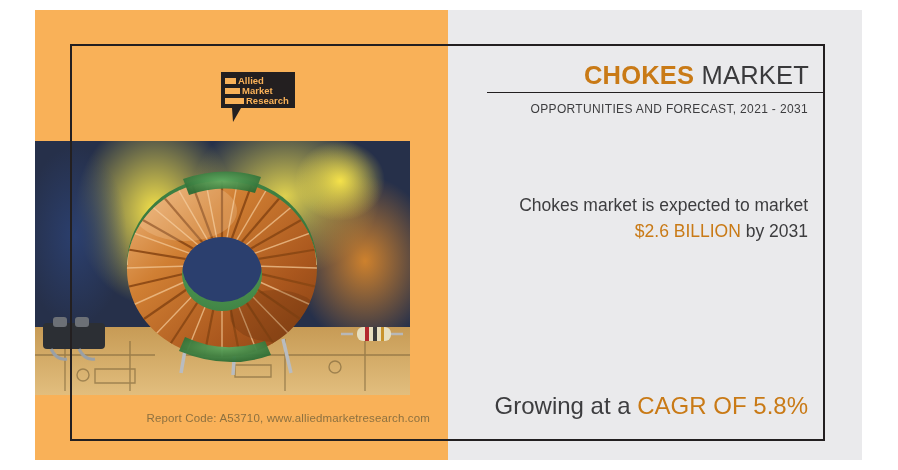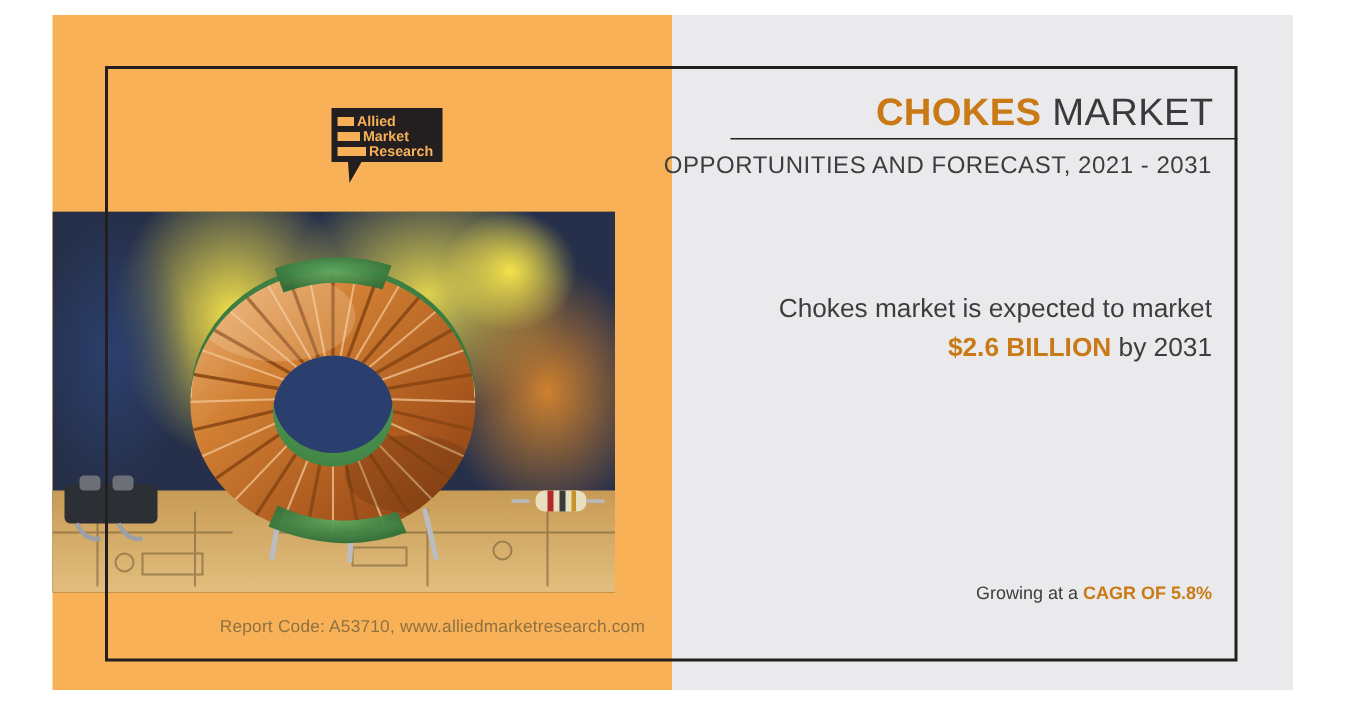--- a/index.html
+++ b/index.html
@@ -127,48 +127,48 @@
     width: 338px;
     height: 0;
     border-top: 1.6px solid #231f20;
   }
 
   .subtitle {
     position: absolute;
     right: 90px;
     top: 102px;
     text-align: right;
-    font-size: 16px;
+    font-size: 12px;
     letter-spacing: 0.35px;
     color: #3d3d3f;
     white-space: nowrap;
   }
 
   .stat-block {
     position: absolute;
     right: 90px;
     top: 192px;
     text-align: right;
     font-size: 17.5px;
     line-height: 26px;
     color: #3d3d3f;
     white-space: nowrap;
   }
   .stat-block .line2 { display: block; }
   .accent-bold {
     color: #c97a16;
-    font-weight: bold;
+    font-weight: normal;
   }
 
   .cagr-block {
     position: absolute;
     right: 90px;
-    top: 382px;
+    top: 392px;
     text-align: left;
-    font-size: 12px;
+    font-size: 24px;
     line-height: 27px;
     color: #3d3d3f;
     white-space: nowrap;
   }
   .cagr-block .line2 { display: block; }
 </style>
 </head>
 <body>
 
 <div id="infographic">

